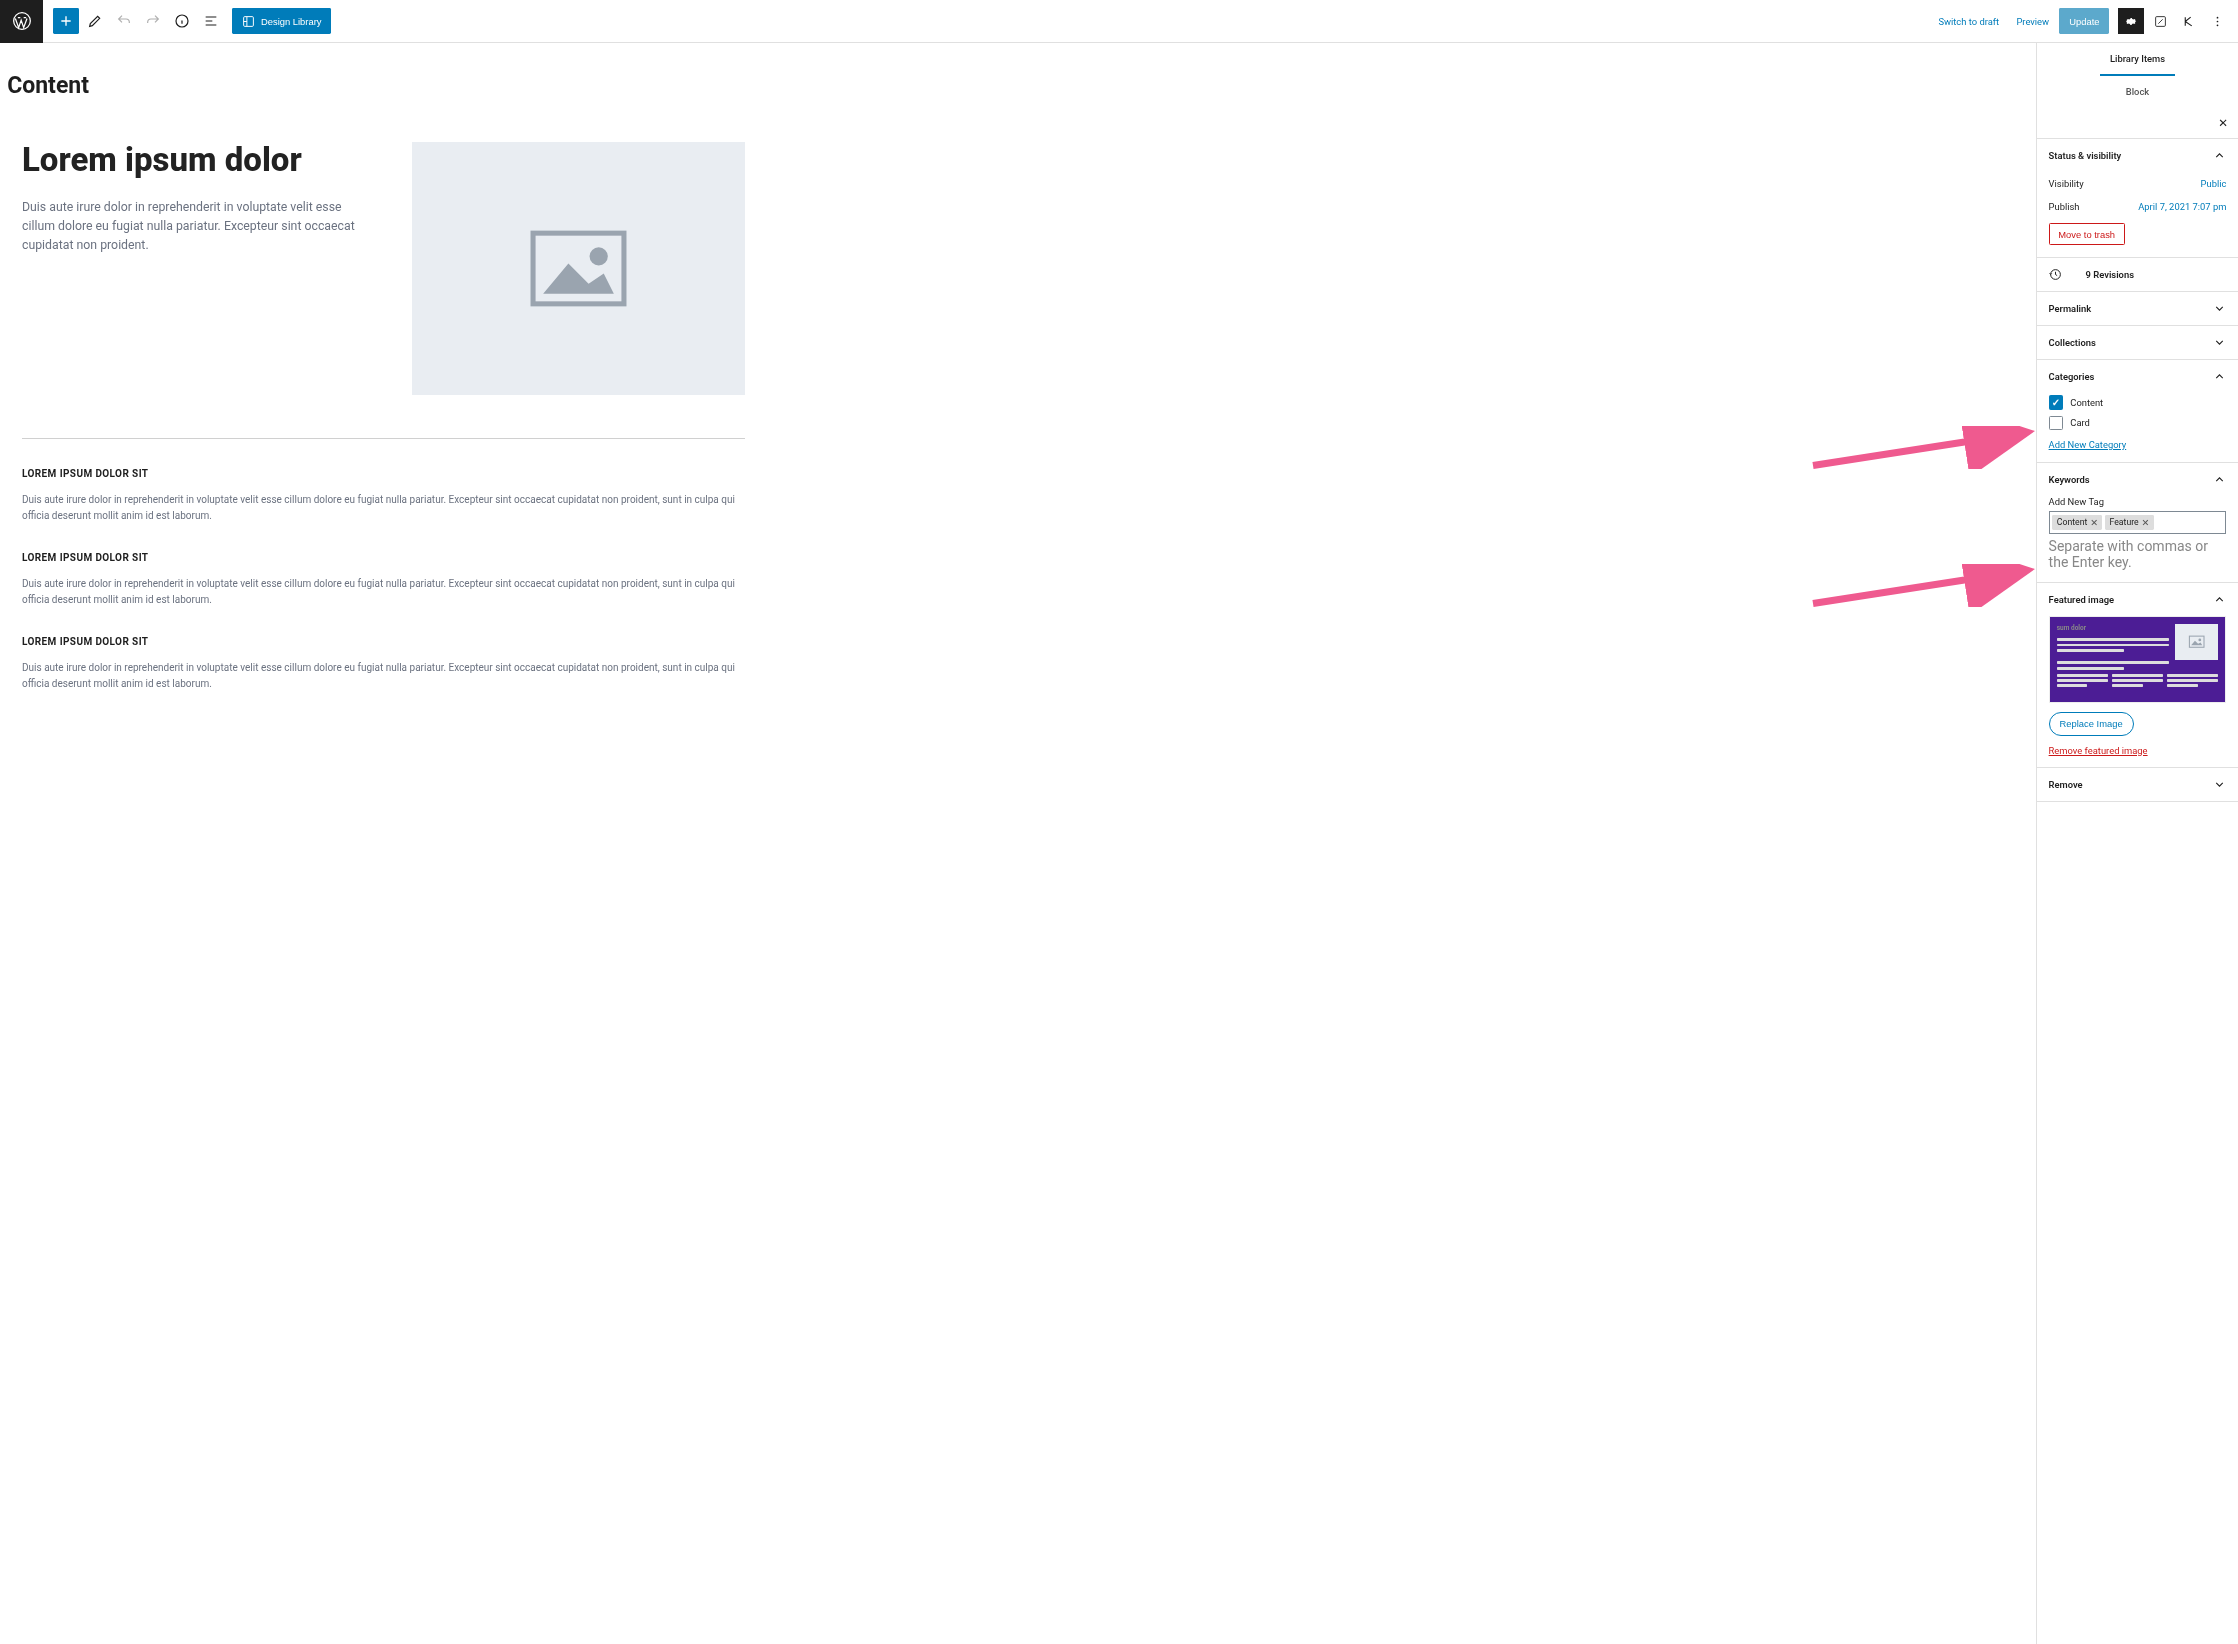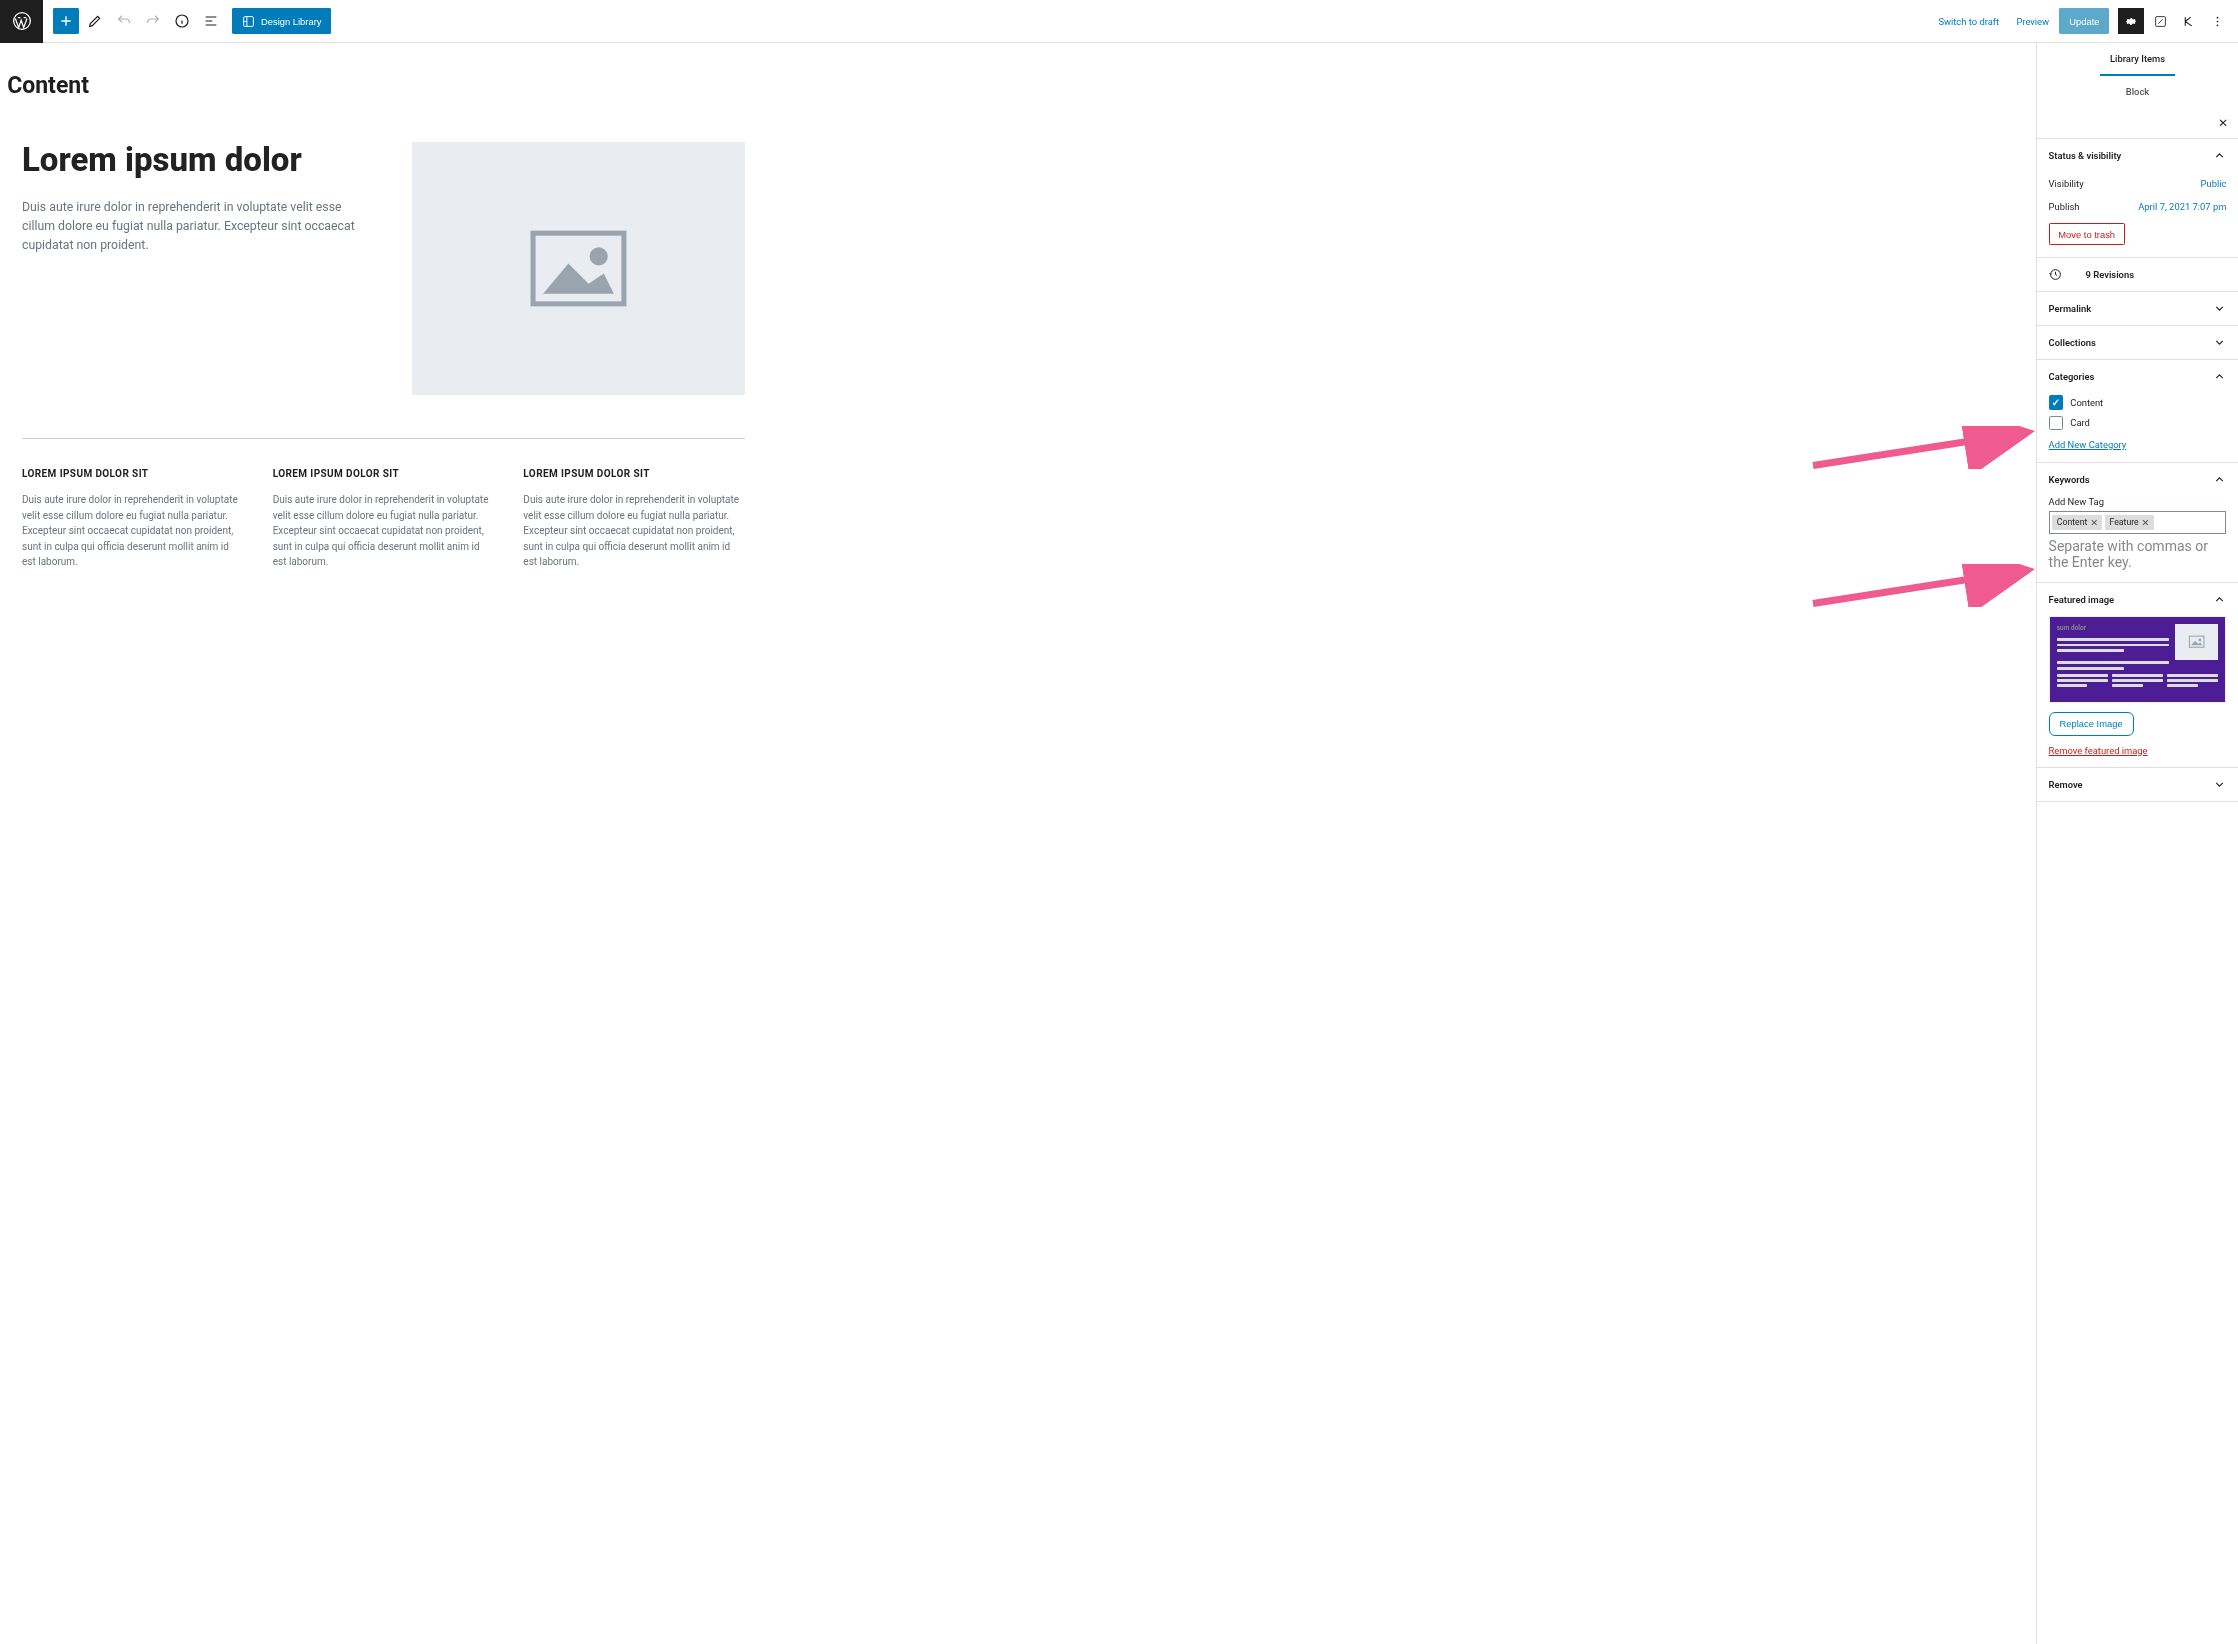--- a/index.html
+++ b/index.html
@@ -29,21 +29,21 @@
   
   .page-title { font-size: 23px; font-weight: 700; margin: 29px 7.2px 43px 7.2px; }
   .content-block { max-width: 723px; margin: 0 22px; }
   .hero-row { display: flex; gap: 43px; align-items: flex-start; margin-bottom: 43px; }
   .hero-text { flex: 1; }
   .hero-text h1 { font-size: 33px; font-weight: 800; line-height: 1.1; margin-bottom: 20px; color: #222; }
   .hero-text p { font-size: 12.3px; line-height: 1.55; color: #6b7280; margin-bottom: 17.4px; }
   .hero-img { width: 333px; height: 253px; background: #e9edf2; display: flex; align-items: center; justify-content: center; }
   .hero-img svg { width: 101px; height: 87px; }
   hr.sep { border: none; border-top: 0.7px solid #d0d0d0; margin: 29px 22px; max-width: 723px; }
-  .cols { display: flex; gap: 29px; margin: 8px 22px; max-width: 723px; }
+  .cols { display: flex; gap: 29px; margin: 8px 22px; max-width: 723px; flex-direction: column; }
   .col { flex: 1; }
   .col h3 { font-size: 10px; font-weight: 700; letter-spacing: 0.4px; margin-bottom: 13px; color: #1e1e1e; }
   .col p { font-size: 10px; line-height: 1.55; color: #6b7280; }
 
   
   .tabs { display: flex; border-bottom: 0.7px solid #e0e0e0; align-items: center; flex-direction: column; }
   .tab { padding: 10px 10px; font-size: 9.4px; cursor: pointer; color: #555; font-weight: 500; }
   .tab.active { color: #1e1e1e; border-bottom: 2.2px solid #007cba; font-weight: 500; }
   .tab-close { margin-left: auto; padding: 8.7px 10px; cursor: pointer; font-size: 11.6px; }
   .panel { border-bottom: 0.7px solid #e0e0e0; }
@@ -66,21 +66,21 @@
   .label-text { font-size: 9.4px; margin-bottom: 0; }
   .thumb { width: 100%; height: 87px; background: #4c1d95; border: 0.7px solid #eee; display:flex; padding:7.2px; gap:5.8px; margin-bottom: 8.7px; }
   .thumb-left { flex:1; display:flex; flex-direction:column; gap:2.9px;}
   .thumb-line { height:2.9px; background:#ddd; border-radius:0.7px;}
   .thumb-line.short { width:60%;}
   .thumb-title { font-size:6.5px; font-weight:700; color:#888; margin-bottom:2.9px;}
   .thumb-img { width:43px; height:36px; background:#e9edf2; display:flex; align-items:center; justify-content:center;}
   .thumb-img svg{width:17.4px;height:17.4px;}
   .thumb-cols{display:flex;gap:4.3px;margin-top:4.3px;}
   .thumb-col{flex:1;display:flex;flex-direction:column;gap:2.2px;}
-  .btn-outline { border: 0.7px solid #007cba; color: #007cba; background: #fff; padding: 5.8px 10px; border-radius: 6px; font-size: 9.4px; cursor: pointer; }
+  .btn-outline { border: 0.7px solid #007cba; color: #007cba; background: #fff; padding: 5.8px 10px; border-radius: 12px; font-size: 9.4px; cursor: pointer; }
   .remove-link { color: #cc1818; text-decoration: underline; font-size: 9.4px; cursor: pointer; display: block; margin-top: 8.7px; }
 
   
   .arrow { position: absolute; pointer-events: none; }
   .arrow svg { width: 231px; height: 43px; }
 </style>
 </head>
 <body>
 
 <div class="toolbar">

